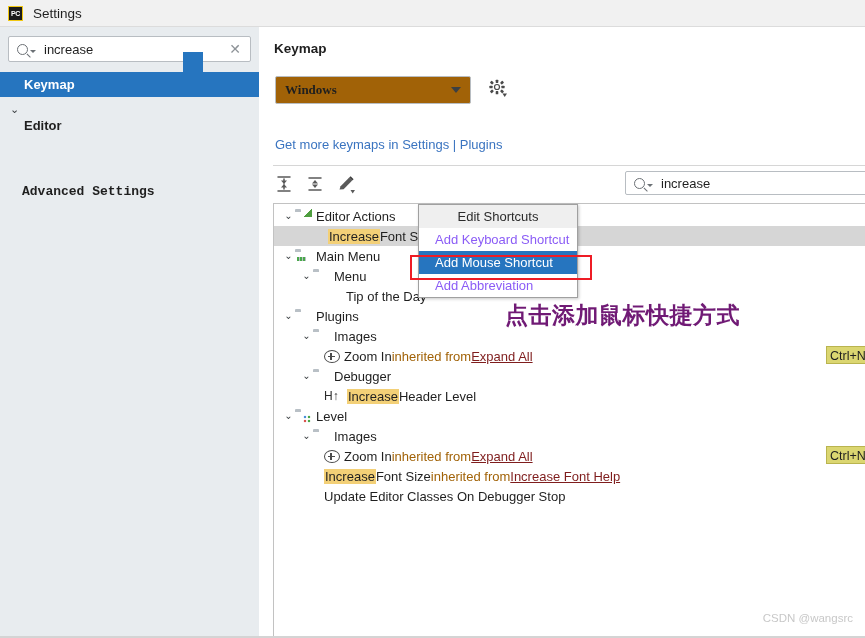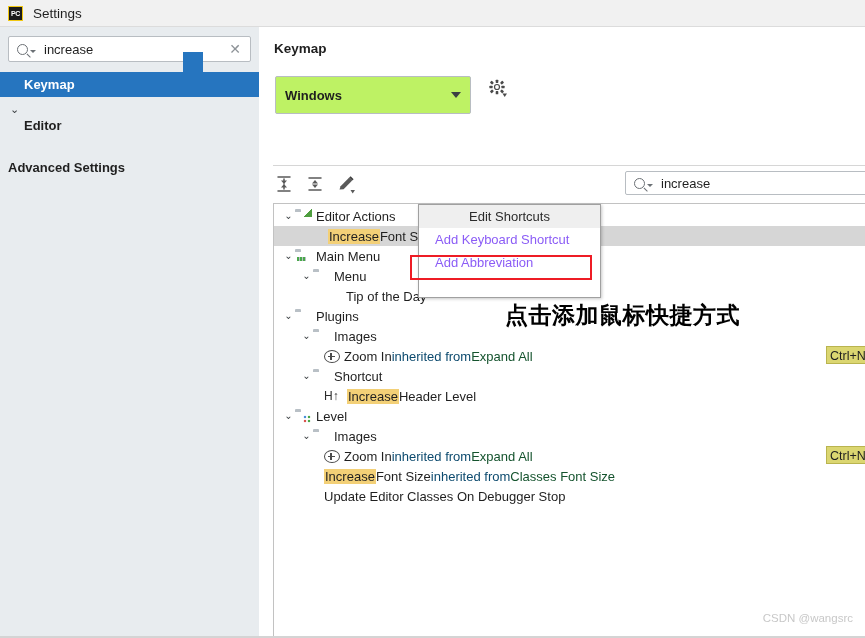--- a/index.html
+++ b/index.html
@@ -82,23 +82,23 @@
 
   
   #right {
     position:absolute; left:259px; top:27px; width:606px; height:611px;
     background:#ffffff;
   }
   #panel-title {
     position:absolute; left:15px; top:14px; font-size:13.5px; font-weight:bold; color:#1f1f1f;
   }
   #keymap-select {
-    position:absolute; left:16px; top:49px; width:196px; height:38px;
-    background:#bef264; border:1px solid #b8bdc2; border-radius:2px;
-    display:flex; align-items:center; padding:0 6px 0 9px;
+    position:absolute; left:16px; top:49px; width:196px; height:28px;
+    background:#a16207; border:1px solid #b8bdc2; border-radius:2px;
+    display:flex; align-items:center; padding:0 6px 0 9px;font-family:Liberation Serif, serif;
   }
   #keymap-select-label { font-weight:bold; font-size:13px; flex:1; }
   .tri-down { width:0;height:0;border-left:5px solid transparent;border-right:5px solid transparent;border-top:6px solid #3c4043; margin-right:3px;}
   #gear {
     position:absolute; left:228px; top:51px; width:22px; height:22px;
   }
   #gear svg { display:block; }
   #links {
     position:absolute; left:16px; top:110px; font-size:13px; color:#3a74c0;
   }
@@ -158,31 +158,31 @@
     flex:0 0 16px; width:13px;height:13px;border:1.4px solid #4a4a4a;border-radius:50%;
     position:relative; margin-right:4px;
   }
   .plus-icon::before,.plus-icon::after{
     content:"";position:absolute;background:#4a4a4a;
   }
   .plus-icon::before{left:2.6px;top:5.2px;width:7px;height:1.3px;}
   .plus-icon::after{left:5.3px;top:2.6px;width:1.3px;height:7px;}
   .h-icon{ flex:0 0 20px; font-size:12px; color:#2b2b2b; margin-right:3px;}
   .hl { background:#f3d077; padding:0 1px; }
-  .dim { color:#0c4a6e; }
-  .linkish { color:#14532d; }
+  .dim { color:#a16207; }
+  .linkish { color:#7f1d1d; text-decoration:underline; }
   .kbd {
     position:absolute; top:0; height:18px; line-height:18px;
     background:#dbd671; border:1px solid #b9b44f; font-size:12.5px;
     padding:0 3px; color:#1f1f1f;
   }
 
   
   #ctx {
-    position:absolute; left:418px; top:204px; width:183px; height:94px;
+    position:absolute; left:418px; top:204px; width:160px; height:94px;
     background:#ffffff; border:1px solid #a0a0a0;
     box-shadow:1px 1px 3px rgba(0,0,0,0.22);
     z-index:40;
   }
   #ctx-header {
     height:23px; background:#efefef; display:flex; align-items:center; justify-content:center;
     font-size:13px; color:#2b2b2b;
   }
   .ctx-item {
     height:23px; display:flex; align-items:center; padding-left:16px; font-size:13px; color:#8b5cf6;
@@ -194,21 +194,21 @@
     position:absolute; left:-9px; top:50px; width:182px; height:25px;
     border:2.5px solid #ee1c25; z-index:50; pointer-events:none;
   }
   #ctx-sel-ext {
     position:absolute; left:183px; top:52px; width:20px; height:21px; background:#2675bf; z-index:38;
   }
 
   
   #cn-note {
     position:absolute; left:505px; top:300px;
-    font-size:23px; font-weight:bold; color:#000000;
+    font-size:23px; font-weight:bold; color:#701a75;
     font-family:"DejaVu Sans", sans-serif;
     white-space:nowrap; z-index:60;
     letter-spacing:0.5px;
   }
   #watermark {
     position:absolute; right:12px; top:612px; font-size:11.5px; color:#c8c8c8;
   }
   #bottom-edge{
     position:absolute; left:0; top:636px; width:865px; height:2px; background:#d4d4d4;
   }
@@ -234,21 +234,21 @@
     <span class="chev"></span>
     <span>Keymap</span>
   </div>
 
   <div class="side-item" style="top:70px;">
     <span class="chev">⌄</span>
     <span class="side-bold">Editor</span>
   </div>
 
 
-  <div class="side-item" style="top:112px; padding-left:8px;">
+  <div class="side-item" style="top:136px; padding-left:22px;font-family:Liberation Mono, monospace;">
     <span class="side-bold">Advanced Settings</span>
   </div>
 </div>
 
 <div id="right">
 
   <div id="panel-title">Keymap</div>
 
   <div id="keymap-select">
     <span id="keymap-select-label">Windows</span>
@@ -266,20 +266,23 @@
         <rect x="3.6" y="3.1" width="2.6" height="3.2" rx="0.6" transform="rotate(-45 4.9 4.7)"></rect>
         <rect x="13.7" y="11.7" width="2.6" height="3.2" rx="0.6" transform="rotate(-45 15 13.3)"></rect>
         <rect x="13.7" y="3.1" width="2.6" height="3.2" rx="0.6" transform="rotate(45 15 4.7)"></rect>
         <rect x="3.6" y="11.7" width="2.6" height="3.2" rx="0.6" transform="rotate(45 4.9 13.3)"></rect>
       </g>
       <circle cx="10" cy="9" r="1.9" fill="#ffffff"></circle>
       <polygon points="15.5,15.5 20,15.5 17.7,19" fill="#4a4a4a"></polygon>
     </svg>
   </div>
 
+  <div id="links">
+    <span>Get more keymaps in </span><a href="#" style="color:#3a74c0;text-decoration:none;">Settings</a><span class="sep"> | </span><a href="#" style="color:#3a74c0;text-decoration:none;">Plugins</a>
+  </div>
 
   <div id="toolbar-sep"></div>
 
   <div class="tb-icon" style="left:14px;">
     <svg width="22" height="22" viewBox="0 0 22 22">
       <g stroke="#5a5a5a" stroke-width="1.5" fill="none" stroke-linecap="round">
         <line x1="5" y1="4" x2="17" y2="4"></line>
         <line x1="5" y1="18" x2="17" y2="18"></line>
         <line x1="11" y1="6" x2="11" y2="10"></line>
         <line x1="11" y1="12" x2="11" y2="16"></line>
@@ -357,21 +360,21 @@
       <span class="plus-icon"></span>
       <span>Zoom In</span>
       <span class="dim"> inherited from </span>
       <span class="linkish">Expand All</span>
       <span class="kbd" style="left:552px;">Ctrl+Num</span>
     </div>
 
     <div class="row" style="top:162px; padding-left:26px;">
       <span class="chevron">⌄</span>
       <span class="node-icon"><span class="folder"></span></span>
-      <span>Shortcut</span>
+      <span>Debugger</span>
     </div>
 
     <div class="row" style="top:182px; padding-left:50px;">
       <span class="h-icon">H↑</span>
       <span class="hl">Increase</span>
       <span> Header Level</span>
     </div>
 
     <div class="row" style="top:202px; padding-left:8px;">
       <span class="chevron">⌄</span>
@@ -390,34 +393,35 @@
       <span>Zoom In</span>
       <span class="dim"> inherited from </span>
       <span class="linkish">Expand All</span>
       <span class="kbd" style="left:552px;">Ctrl+Num</span>
     </div>
 
     <div class="row" style="top:262px; padding-left:50px;">
       <span class="hl">Increase</span>
       <span> Font Size</span>
       <span class="dim"> inherited from </span>
-      <span class="linkish">Classes Font Size</span>
+      <span class="linkish">Increase Font Help</span>
     </div>
 
     <div class="row" style="top:282px; padding-left:50px;">
       <span>Update Editor Classes On Debugger Stop</span>
     </div>
 
   </div>
 </div>
 
 <div id="ctx-sel-ext"></div>
 <div id="ctx">
   <div id="ctx-header">Edit Shortcuts</div>
   <div class="ctx-item">Add Keyboard Shortcut</div>
+  <div class="ctx-item active">Add Mouse Shortcut</div>
   <div class="ctx-item">Add Abbreviation</div>
   <div id="ctx-hl-box"></div>
 </div>
 
 <div id="cn-note">点击添加鼠标快捷方式</div>
 
 <div id="watermark">CSDN @wangsrc</div>
 <div id="bottom-edge"></div>
 
 </body></html>

